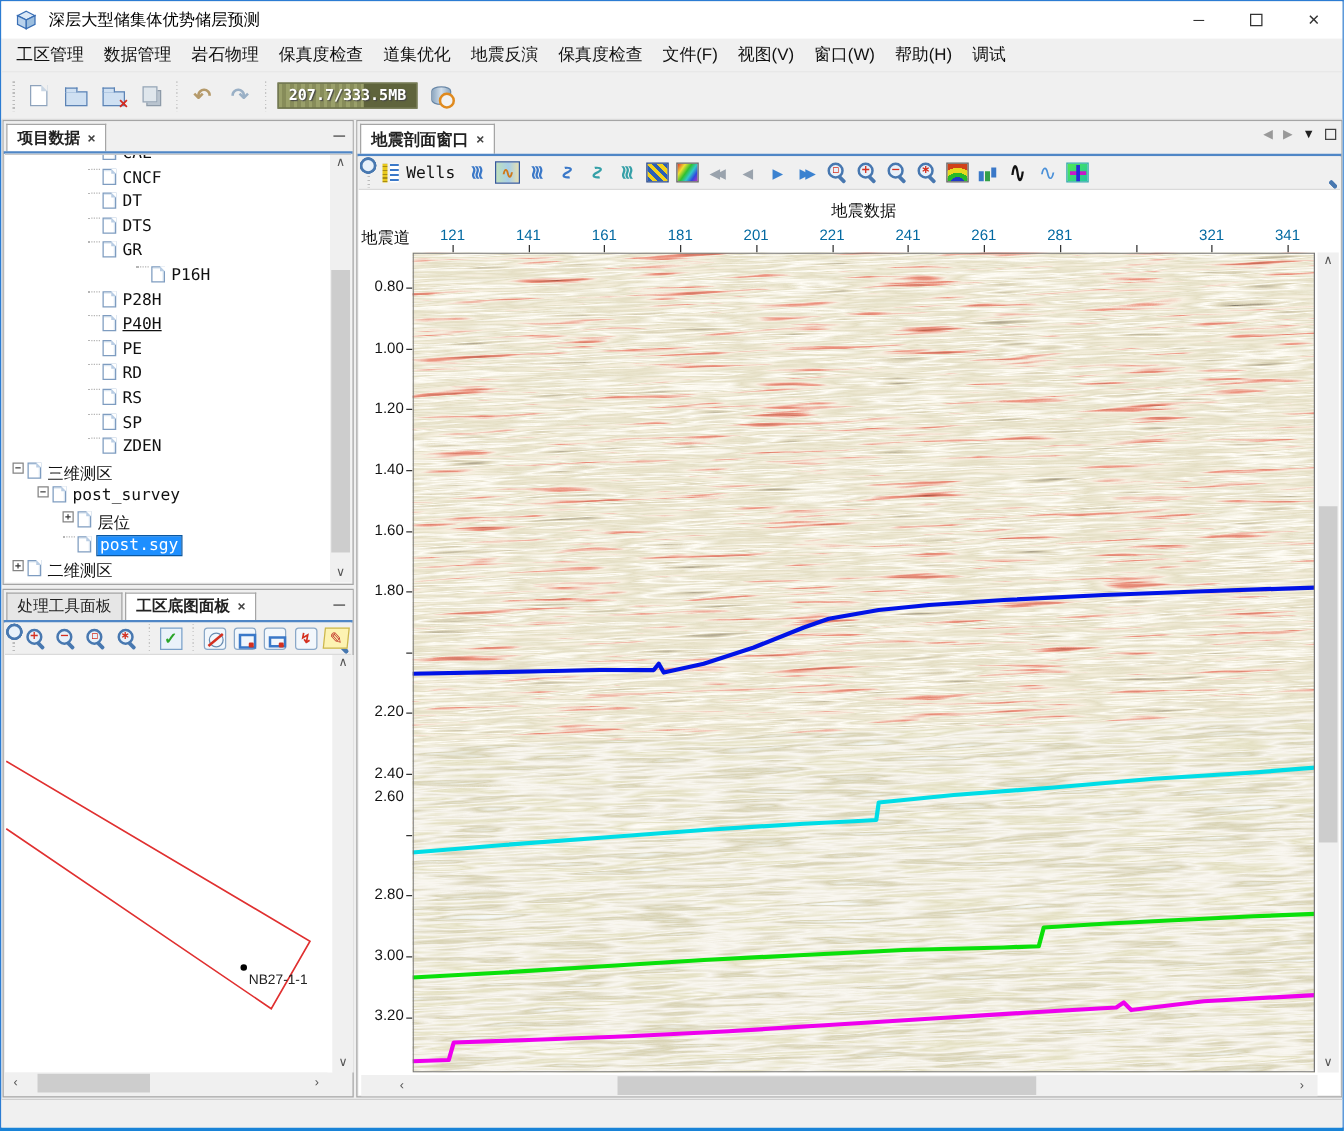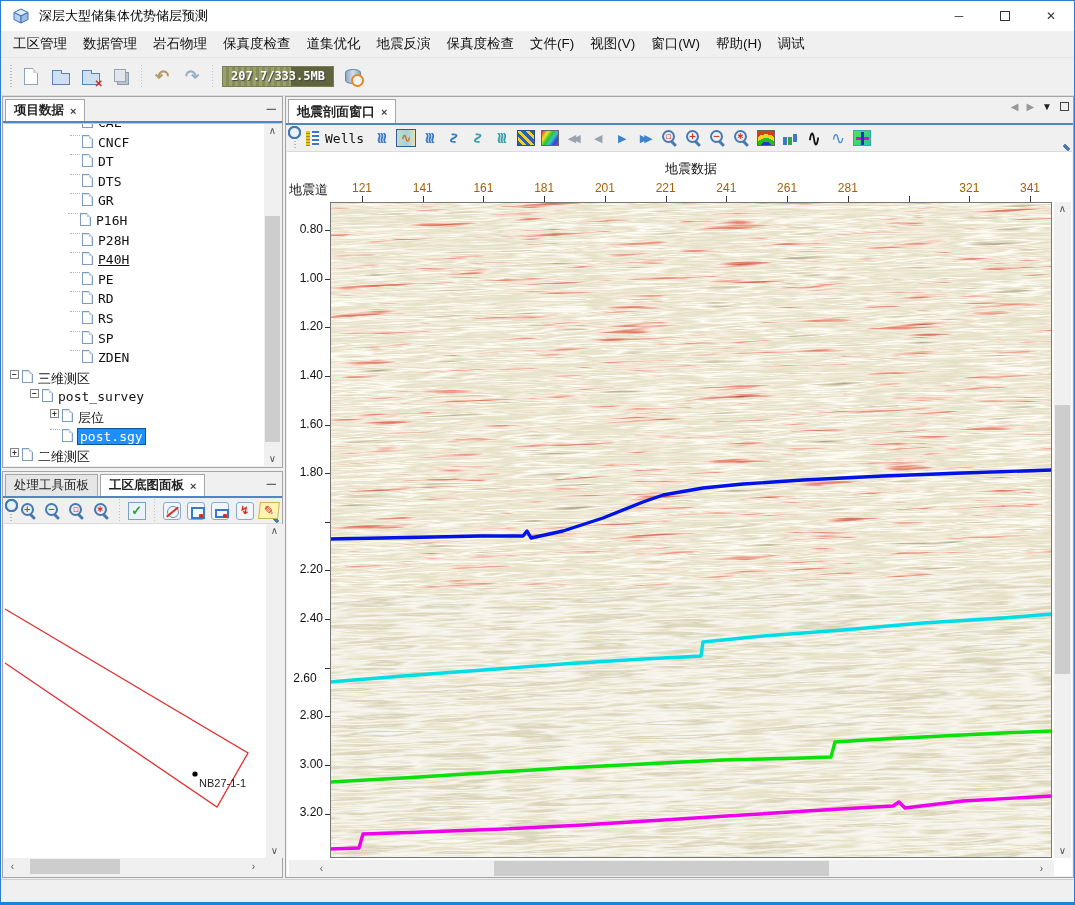--- a/index.html
+++ b/index.html
@@ -95,21 +95,21 @@
   [data-name="fault-polyline-icon"]{width:18px;height:18px;border:1px solid #8aa8c8;border-radius:3px;background:#f2f7fc;color:#d43020;font-size:11px;font-weight:bold;}
   [data-name="annotation-icon"]{width:20px;height:17px;background:#fdf3b2;border:1px solid #cbb64e;transform:skewX(-6deg);color:#c03428;font-size:13px;}
   
   #seis-panel{left:284px;top:95px;width:789px;height:782px;border:1px solid #a5a5a5;background:#f0f0f0;}
   #seis-toolbar{position:absolute;left:1px;right:1px;top:28px;height:27px;display:flex;align-items:center;background:#f0f0f0;padding-left:2px;border-bottom:1px solid #dadada;}
   #seis-toolbar .tbtn{width:24px;height:24px;margin:0;}
   .wells-label{font:13px "DejaVu Sans Mono",monospace;color:#111;margin:0 6px 0 1px;}
   #seis-content{position:absolute;left:1px;right:1px;top:55px;bottom:1px;background:#fff;}
   .seis-title{position:absolute;top:8px;left:43px;width:722px;text-align:center;font-size:13px;color:#111;}
   .xlabel{position:absolute;left:2px;top:29px;font-size:13px;color:#111;width:42px;overflow:hidden;white-space:nowrap;}
-  .xtick-lbl{position:absolute;top:29px;width:34px;text-align:center;font-size:12px;color:#a16207;}
+  .xtick-lbl{position:absolute;top:29px;width:34px;text-align:center;font-size:12px;color:#0369a1;}
   .xtick-mark{position:absolute;top:44px;width:1px;height:6px;background:#333;}
   .ytick-lbl{position:absolute;left:0;width:36px;text-align:right;font-size:12px;color:#111;}
   .ytick-mark{position:absolute;left:38px;width:5px;height:1px;background:#333;}
   #plot{position:absolute;left:43px;top:50px;width:722px;height:656px;}
   #seis-vsb{left:767px;top:50px;height:656px;}
   #seis-hsb{left:2px;top:708px;width:765px;}
   
   [data-name="wells-icon"]::before{content:"";width:4px;height:15px;background:repeating-linear-gradient(#e8c81e 0 2px,#a88c10 2px 3px);margin-right:2px;}
   [data-name="wells-icon"]::after{content:"";width:7px;height:15px;background:repeating-linear-gradient(#3a78c8 0 2px,#fff 2px 4px);}
   [data-name="wiggle-trace-icon"],[data-name="variable-area-icon"]{transform:rotate(90deg);font-weight:bold;color:#3a78c8;}
@@ -235,21 +235,21 @@
         <div class="tr-row" data-name="tree-item-DTS" style="padding-left: 66px;">
           <span class="dash" data-name="tree-connector"></span>
           <span class="doc" data-name="document-icon"></span>
           <span class="lbl" data-name="tree-item-label">DTS</span>
         </div>
         <div class="tr-row" data-name="tree-item-GR" style="padding-left: 66px;">
           <span class="dash" data-name="tree-connector"></span>
           <span class="doc" data-name="document-icon"></span>
           <span class="lbl" data-name="tree-item-label">GR</span>
         </div>
-        <div class="tr-row" data-name="tree-item-P16H" style="padding-left: 64px;">
+        <div class="tr-row" data-name="tree-item-P16H" style="padding-left: 105px;">
           <span class="dash" data-name="tree-connector"></span>
           <span class="doc" data-name="document-icon"></span>
           <span class="lbl" data-name="tree-item-label">P16H</span>
         </div>
         <div class="tr-row" data-name="tree-item-P28H" style="padding-left: 66px;">
           <span class="dash" data-name="tree-connector"></span>
           <span class="doc" data-name="document-icon"></span>
           <span class="lbl" data-name="tree-item-label">P28H</span>
         </div>
         <div class="tr-row" data-name="tree-item-P40H" style="padding-left: 66px; text-decoration: underline;">
@@ -508,21 +508,21 @@
         <div class="ytick-lbl" data-name="y-tick-label" style="top: 264.56px;">1.60</div>
         <div class="ytick-mark" data-name="y-tick-mark" style="top: 272.56px;"></div>
         <div class="ytick-lbl" data-name="y-tick-label" style="top: 313.2px;">1.80</div>
         <div class="ytick-mark" data-name="y-tick-mark" style="top: 321.2px;"></div>
         <div class="ytick-lbl" data-name="y-tick-label" style="top: 360px; padding-left: 48px;">2.00</div>
         <div class="ytick-mark" data-name="y-tick-mark" style="top: 369.84px;"></div>
         <div class="ytick-lbl" data-name="y-tick-label" style="top: 410.48px;">2.20</div>
         <div class="ytick-mark" data-name="y-tick-mark" style="top: 418.48px;"></div>
         <div class="ytick-lbl" data-name="y-tick-label" style="top: 459.12px;">2.40</div>
         <div class="ytick-mark" data-name="y-tick-mark" style="top: 467.12px;"></div>
-        <div class="ytick-lbl" data-name="y-tick-label" style="top: 519px; text-align: center;">2.60</div>
+        <div class="ytick-lbl" data-name="y-tick-label" style="top: 478px;">2.60</div>
         <div class="ytick-mark" data-name="y-tick-mark" style="top: 515.76px;"></div>
         <div class="ytick-lbl" data-name="y-tick-label" style="top: 556.4px;">2.80</div>
         <div class="ytick-mark" data-name="y-tick-mark" style="top: 564.4px;"></div>
         <div class="ytick-lbl" data-name="y-tick-label" style="top: 605.04px;">3.00</div>
         <div class="ytick-mark" data-name="y-tick-mark" style="top: 613.04px;"></div>
         <div class="ytick-lbl" data-name="y-tick-label" style="top: 653px;">3.20</div>
         <div class="ytick-mark" data-name="y-tick-mark" style="top: 661.68px;"></div>
       </div>
 
     <svg id="plot" data-name="seismic-image" viewBox="0 0 722 656">

